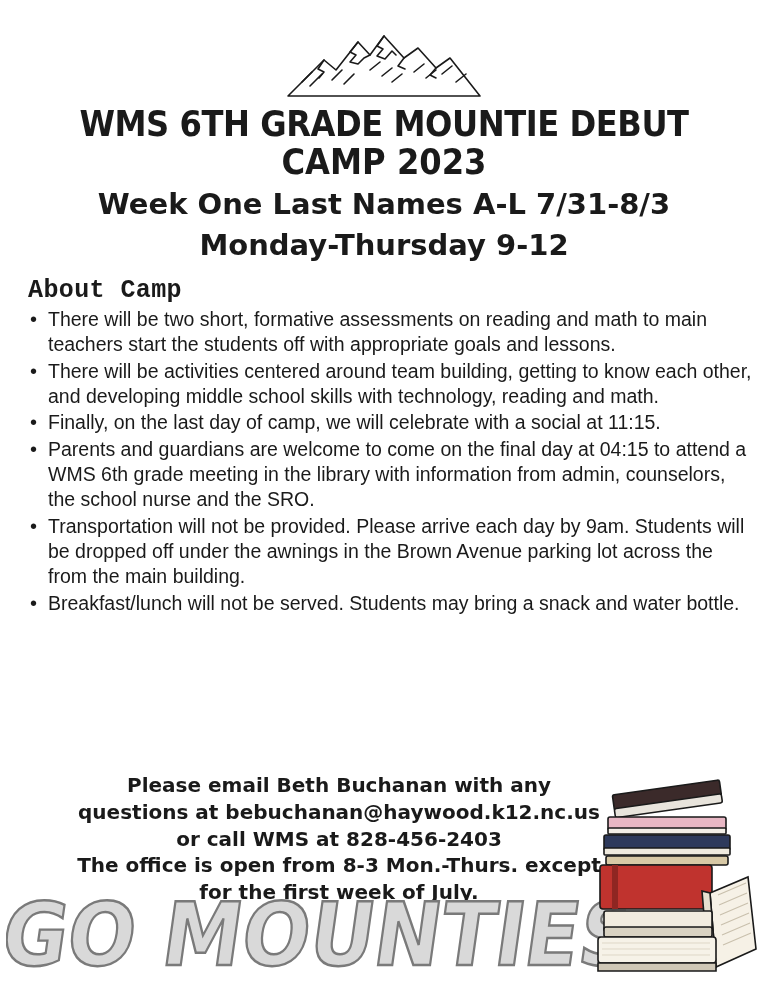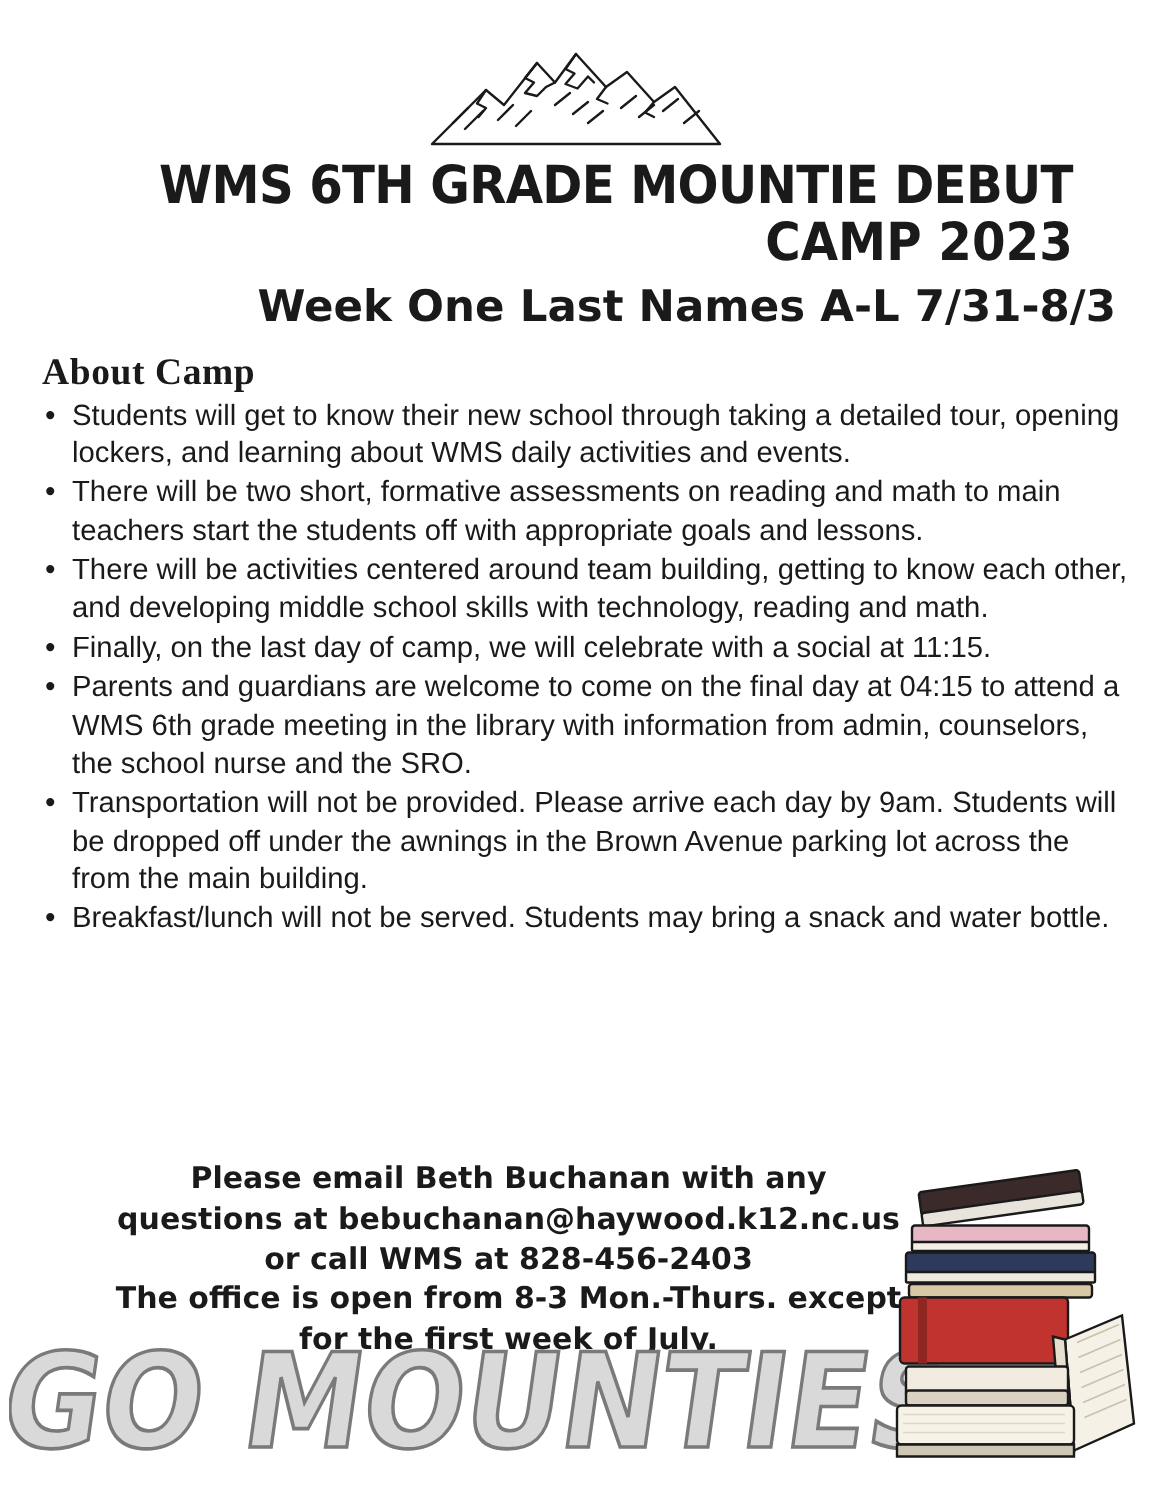--- a/index.html
+++ b/index.html
@@ -27,21 +27,21 @@
   .logo-wrap {
     width: 100%;
     display: flex;
     justify-content: center;
     padding-top: 22px;
   }
   .logo-wrap svg { display: block; }
 
   
   .title-block {
-    text-align: right;
+    text-align: center;
     padding: 6px 24px 0 24px;
   }
   .title-main {
     font-family: "DejaVu Sans", sans-serif;
     font-weight: bold;
     font-size: 35px;
     letter-spacing: -0.5px;
     line-height: 1.08;
     margin: 0;
     transform: scaleX(0.92);
@@ -60,21 +60,21 @@
     font-size: 29px;
     line-height: 1.42;
     margin: 0;
   }
 
   
   .about-wrap {
     padding: 4px 16px 0 22px;
   }
   .about-heading {
-    font-family: Liberation Serif, serif;
+    font-family: Liberation Mono, monospace;
     font-weight: bold;
     font-size: 25px;
     margin: 6px 0 2px 6px;
     letter-spacing: 0.4px;
   }
   ul.bullets {
     list-style: none;
     margin: 0;
     padding: 0;
   }
@@ -149,26 +149,26 @@
           <path d="M86 48 L96 40 M98 54 L108 46 M108 60 L118 52"></path>
         </g>
       </svg>
     </span>
   </div>
 
   <div class="title-block">
     <div class="title-main">WMS 6TH GRADE MOUNTIE DEBUT</div>
     <div class="title-sub">CAMP 2023</div>
     <div class="week-line">Week One Last Names A-L 7/31-8/3</div>
+    <div class="week-line">Monday-Thursday 9-12</div>
   </div>
 
   <div class="about-wrap">
     <div class="about-heading">About Camp</div>
     <ul class="bullets">
-      <li>Students will get to know their new school through taking a detailed tour, opening lockers, and learning about WMS daily activities and events.</li>
       <li>There will be two short, formative assessments on reading and math to main teachers start the students off with appropriate goals and lessons.</li>
       <li>There will be activities centered around  team building, getting to know each other, and developing middle school skills with technology, reading and math.</li>
       <li>Finally, on the last day of camp, we will celebrate with a social at 11:15.</li>
       <li>Parents and guardians are welcome to come on the final day at 04:15  to attend a WMS 6th grade meeting  in the library with information from admin, counselors, the school nurse and the SRO.</li>
       <li>Transportation will not be provided.  Please arrive each day by 9am. Students will be dropped off under the awnings in the Brown Avenue parking lot across the from the main building.</li>
       <li>Breakfast/lunch will not be served.  Students may bring a snack and water bottle.</li>
     </ul>
   </div>
 
   <div class="contact">

